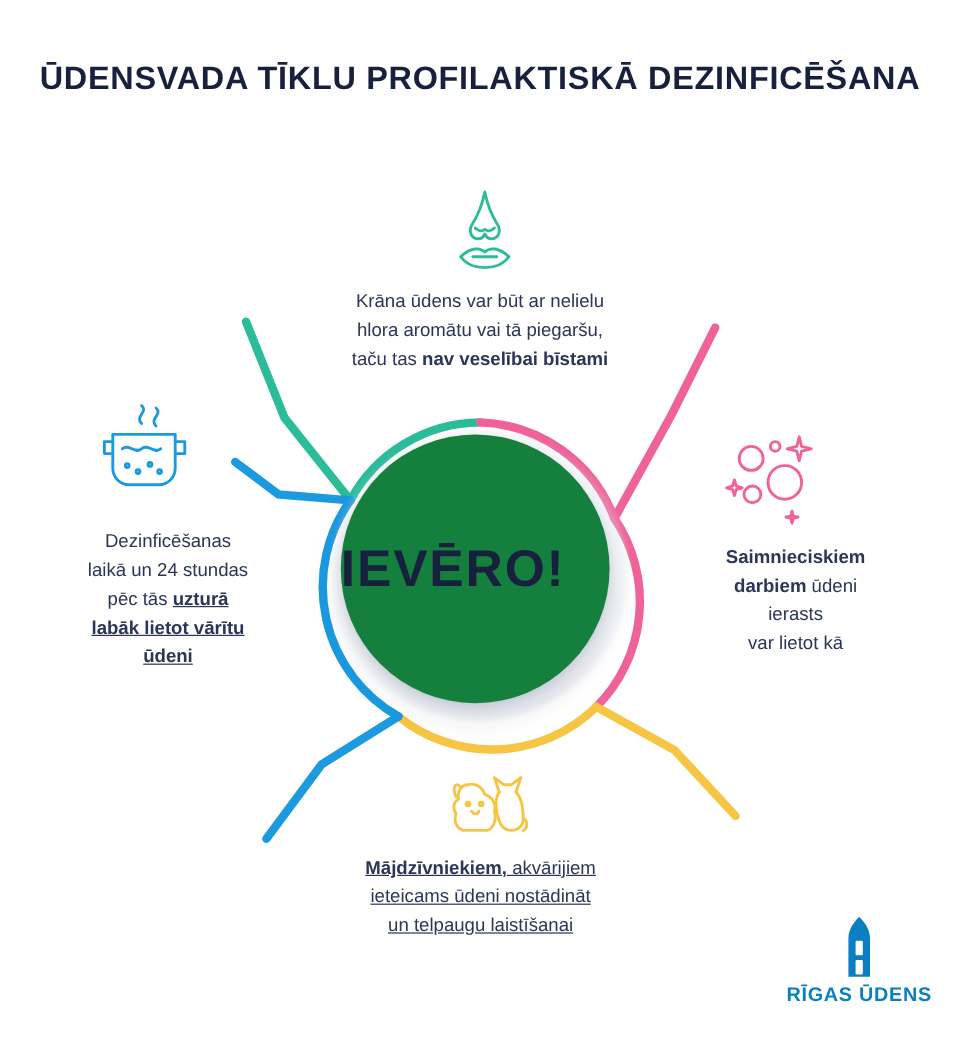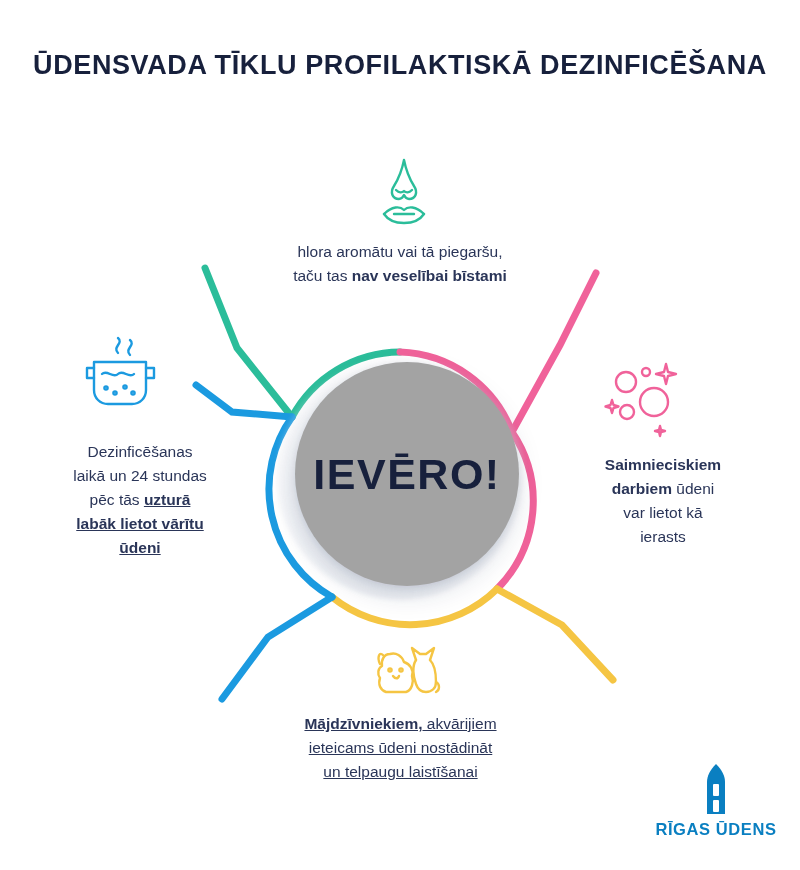--- a/index.html
+++ b/index.html
@@ -43,30 +43,30 @@
     left: 276px;
     top: 352px;
     width: 248px;
     height: 248px;
     border-radius: 50%;
     background: radial-gradient(circle at 50% 55%, #d8dde6 0%, #e9ecf1 55%, rgba(233,236,241,0) 72%);
     filter: blur(2px);
   }
   .center-circle {
     position: absolute;
-    left: 295px;
+    left: 284px;
     top: 362px;
     width: 224px;
     height: 224px;
     border-radius: 50%;
-    background: #a3a3a3;
+    background: #15803d;
     box-shadow: 0 10px 26px rgba(26,42,76,0.13), 0 2px 6px rgba(26,42,76,0.07);
     display: flex;
     align-items: center;
-    justify-content: center;
+    justify-content: flex-start;
   }
   .center-label {
     font-size: 43px;
     font-weight: bold;
     letter-spacing: 1.5px;
     color: #17203c;
     white-space: nowrap;
   }
 
   
@@ -200,37 +200,38 @@
 
     <path d="M18 16 C12 16 9 22 10 28 C6 30 5 36 8 40 C6 46 8 52 14 54 H34 C40 52 42 44 40 38 C42 32 38 26 32 24 C30 18 24 14 18 16 Z"></path>
     <path d="M12 18 C7 12 5 20 8 26"></path>
     <circle cx="18" cy="32" r="1.6"></circle>
     <circle cx="29" cy="32" r="1.6"></circle>
     <path d="M21 38 C23 41 26 41 27 38"></path>
   </g>
 </svg>
 
 <div class="txt txt-top">
+  <div>Krāna ūdens var būt ar nelielu</div>
   <div>hlora aromātu vai tā piegaršu,</div>
   <div><span>taču tas </span><b>nav veselībai bīstami</b></div>
 </div>
 
 <div class="txt txt-left">
   <div>Dezinficēšanas</div>
   <div>laikā un 24 stundas</div>
   <div><span>pēc tās </span><span class="u">uzturā</span></div>
   <div class="u">labāk lietot vārītu</div>
   <div class="u">ūdeni</div>
 </div>
 
 <div class="txt txt-right">
   <div><b>Saimnieciskiem</b></div>
   <div><b>darbiem</b><span> ūdeni</span></div>
+  <div>ierasts</div>
   <div>var lietot kā</div>
-  <div>ierasts</div>
 </div>
 
 <div class="txt txt-bottom">
   <div><b>Mājdzīvniekiem,</b><span> akvārijiem</span></div>
   <div>ieteicams ūdeni nostādināt</div>
   <div>un telpaugu laistīšanai</div>
 </div>
 
 <div class="logo">
   <svg width="128" height="58" viewBox="0 0 128 58">

